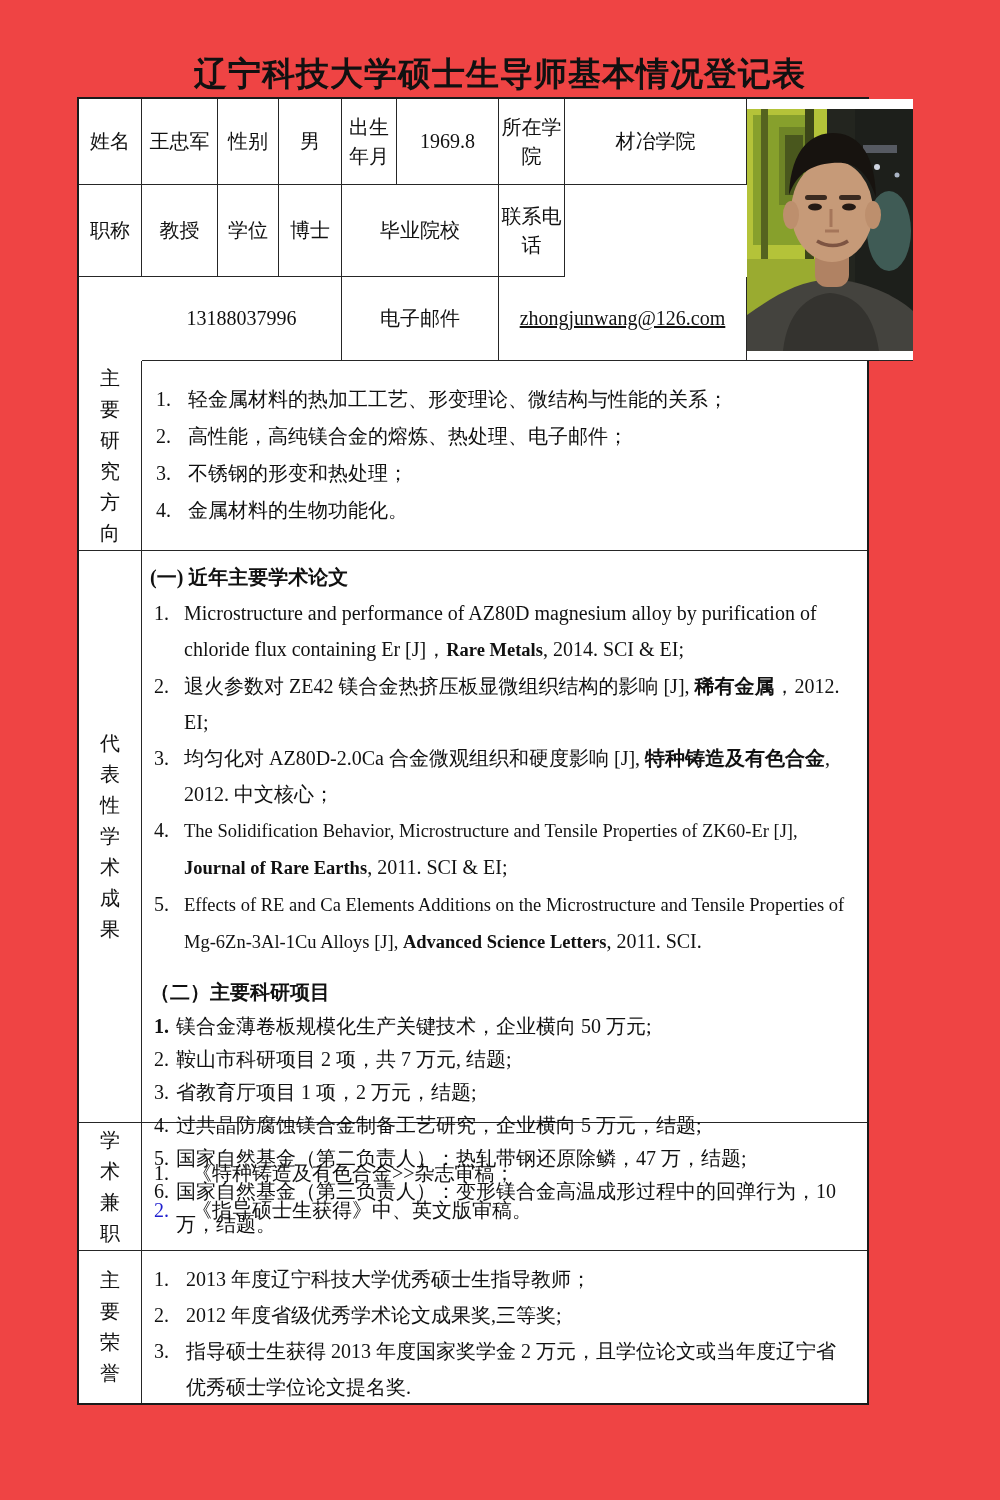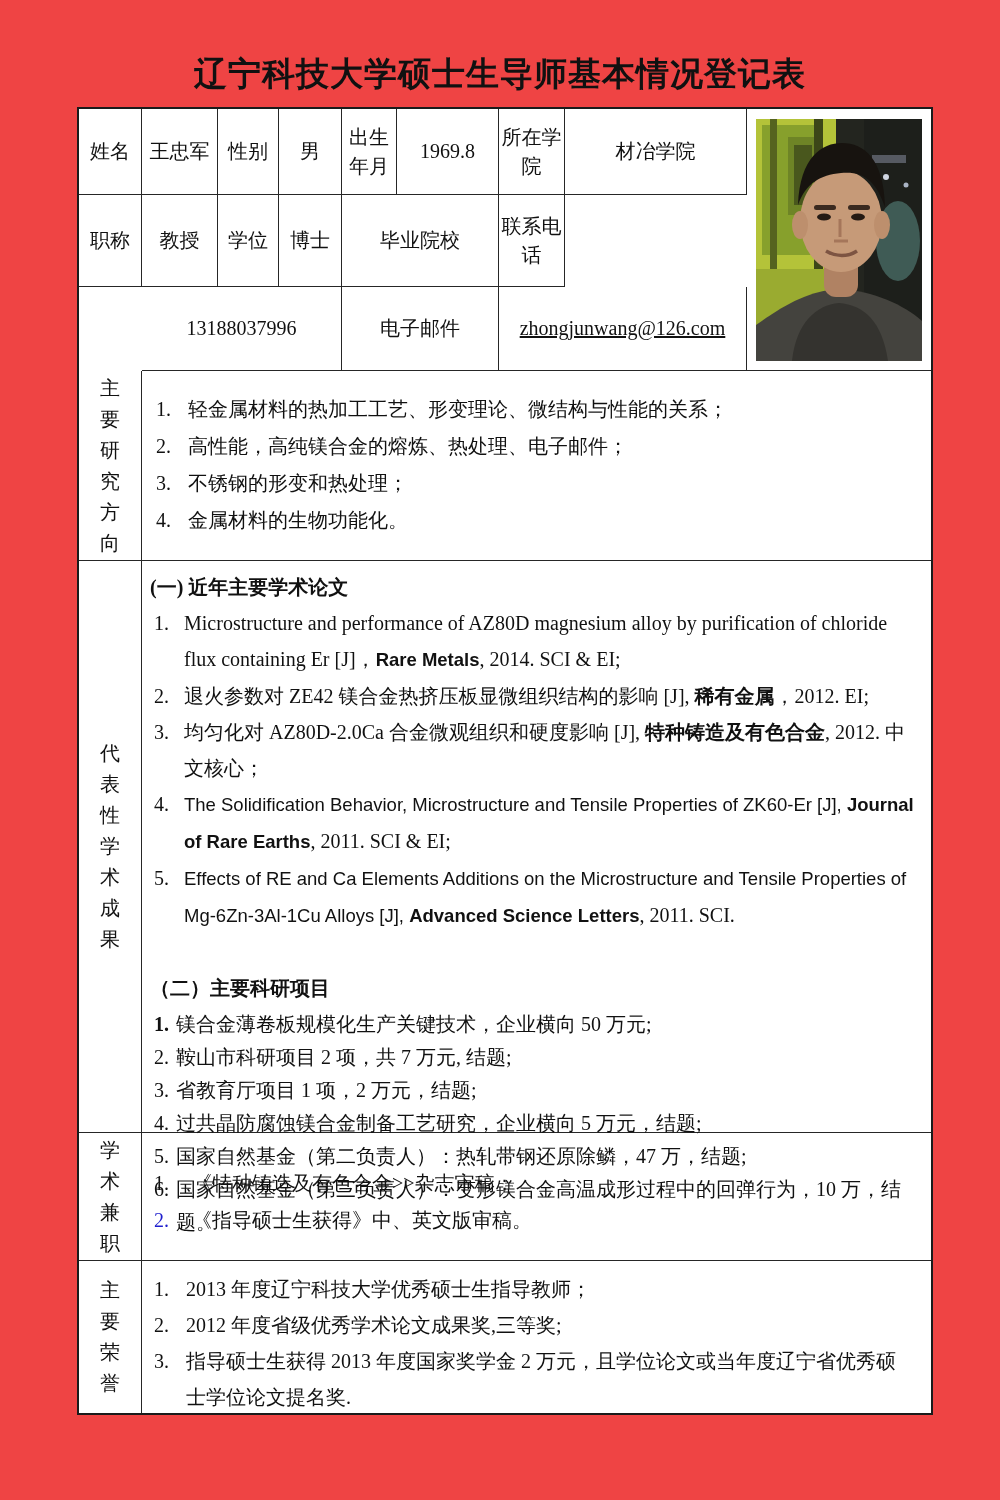--- a/index.html
+++ b/index.html
@@ -2,21 +2,21 @@
 <html><head>
 <meta charset="utf-8">
 <style>
   * { margin:0; padding:0; box-sizing:border-box; }
   body { background:#ffffff; font-family:"Liberation Serif","DejaVu Serif",serif; color:#111; }
   .page { position:relative; width:1000px; height:1500px; background:#ef4444; overflow:hidden; }
 
   .title { position:absolute; top:52px; left:0; width:100%; text-align:center;
            font-size:33px; font-weight:bold; letter-spacing:1px; }
 
-  .doc { position:absolute; left:77px; top:107px; width:856px; border:2px solid #1b1b1b; background:#fff; }
+  .doc { position:absolute; left:77px; top:97px; width:792px; border:2px solid #1b1b1b; background:#fff; }
 
   
   .hgrid { display:grid; grid-template-columns:63px 76px 61px 63px 55px 102px 66px 182px 1fr;
            grid-template-rows:86px 92px 84px; }
   .hc { border-right:1px solid #262626; border-bottom:1px solid #262626;
         display:flex; align-items:center; justify-content:center; text-align:center;
         font-size:20px; line-height:1.45; padding:2px 1px; }
   .photo-cell { grid-column:9; grid-row:1 / 4; border-bottom:1px solid #262626;
         display:flex; align-items:center; justify-content:center; background:#fff; }
   .link { text-decoration:underline; }
@@ -41,23 +41,23 @@
   .li { display:flex; align-items:flex-start; }
   .num { flex:0 0 36px; padding-left:4px; }
   .txt { flex:1; }
   .list-research .num { flex-basis:36px; }
   .list-pubs .num { flex-basis:34px; }
   .list-projects .num { flex-basis:26px; }
   .list-pos .num { flex-basis:42px; }
   .list-honor .num { flex-basis:36px; }
 
   .hdr { font-weight:bold; font-size:20px; }
-  .proj-hdr { margin-top:38px;font-family:Liberation Mono, monospace; }
+  .proj-hdr { margin-top:14px; }
   .b { font-weight:bold; }
-  .sans { font-family:Liberation Sans, sans-serif; font-size:18.5px; }
+  .sans { font-family:Liberation Serif, serif; font-size:18.5px; }
 </style>
 </head>
 <body>
 
 <div class="page">
 
   <div class="title">辽宁科技大学硕士生导师基本情况登记表</div>
 
   <div class="doc">
 

